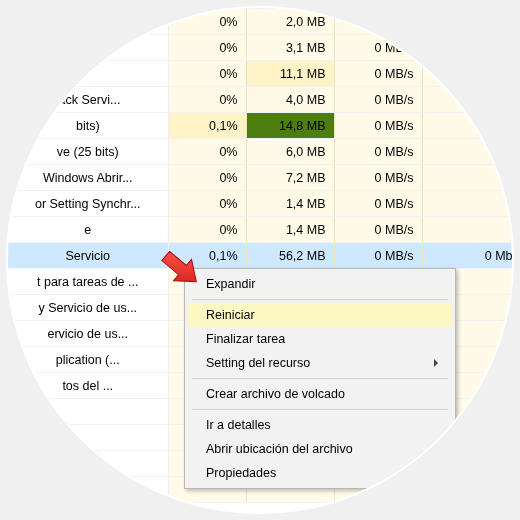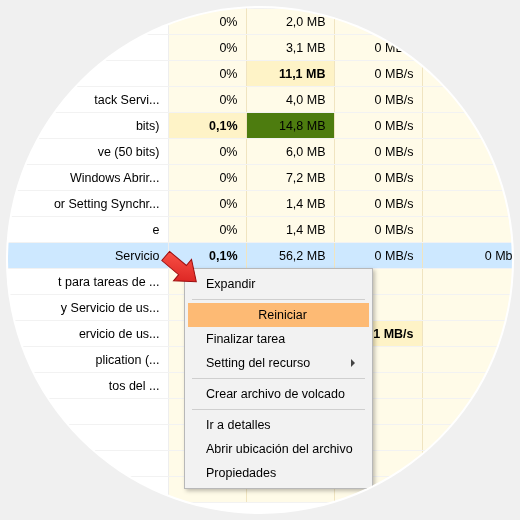--- a/index.html
+++ b/index.html
@@ -37,54 +37,54 @@
     height: 26px;
     border-top: 1px solid #f2f2f2;
     border-bottom: 1px solid #f2f2f2;
     padding: 0 8px;
     white-space: nowrap;
     overflow: hidden;
     text-overflow: ellipsis;
     vertical-align: middle;
   }
   td.name {
-    text-align: right;
+    text-align: center;
     padding-left: 4px;
     border-right: 1px solid #eee;
     margin-left: 28px;
   }
   td.num {
     text-align: right;
     font-variant-numeric: tabular-nums;
     border-right: 1px solid #f0e4c0;
   }
   .heat1 { background: #fffbe8; }
-  .heat2 { background: #fef3c7; font-weight: bold; }
+  .heat2 { background: #fef3c7; }
   .heat3 { background: #4d7c0f; }
   .heat4 { background: #fcd97a; }
   tr.sel td { background: #cde8ff !important; }
   tr.sel td.name { background: #cde8ff !important; }
 
   .ctx {
     position: absolute;
     left: 176px;
     top: 260px;
-    width: 189px;
+    width: 272px;
     background: #f2f2f2;
     border: 1px solid #b8b8b8;
     box-shadow: 2px 2px 4px rgba(0,0,0,0.25);
     padding: 3px;
     font-size: 12.5px;
   }
   .ctx .item {
     padding: 5px 10px 5px 18px;
     position: relative;
     cursor: default;
   }
-  .ctx .item.hover { background: #fdba74; text-align: center; }
+  .ctx .item.hover { background: #fef9c3; }
   .ctx .sep {
     border-top: 1px solid #cfcfcf;
     margin: 3px 4px;
   }
   .ctx .sub::after {
     content: "";
     position: absolute;
     right: 10px;
     top: 50%;
     margin-top: -4px;
@@ -144,21 +144,21 @@
             <td class="num heat1"></td>
           </tr>
           <tr>
             <td class="name">bits)</td>
             <td class="num heat2">0,1%</td>
             <td class="num heat3">14,8 MB</td>
             <td class="num heat1">0 MB/s</td>
             <td class="num heat1"></td>
           </tr>
           <tr>
-            <td class="name">ve (50 bits)</td>
+            <td class="name">ve (25 bits)</td>
             <td class="num heat1">0%</td>
             <td class="num heat1">6,0 MB</td>
             <td class="num heat1">0 MB/s</td>
             <td class="num heat1"></td>
           </tr>
           <tr>
             <td class="name">Windows Abrir...</td>
             <td class="num heat1">0%</td>
             <td class="num heat1">7,2 MB</td>
             <td class="num heat1">0 MB/s</td>

